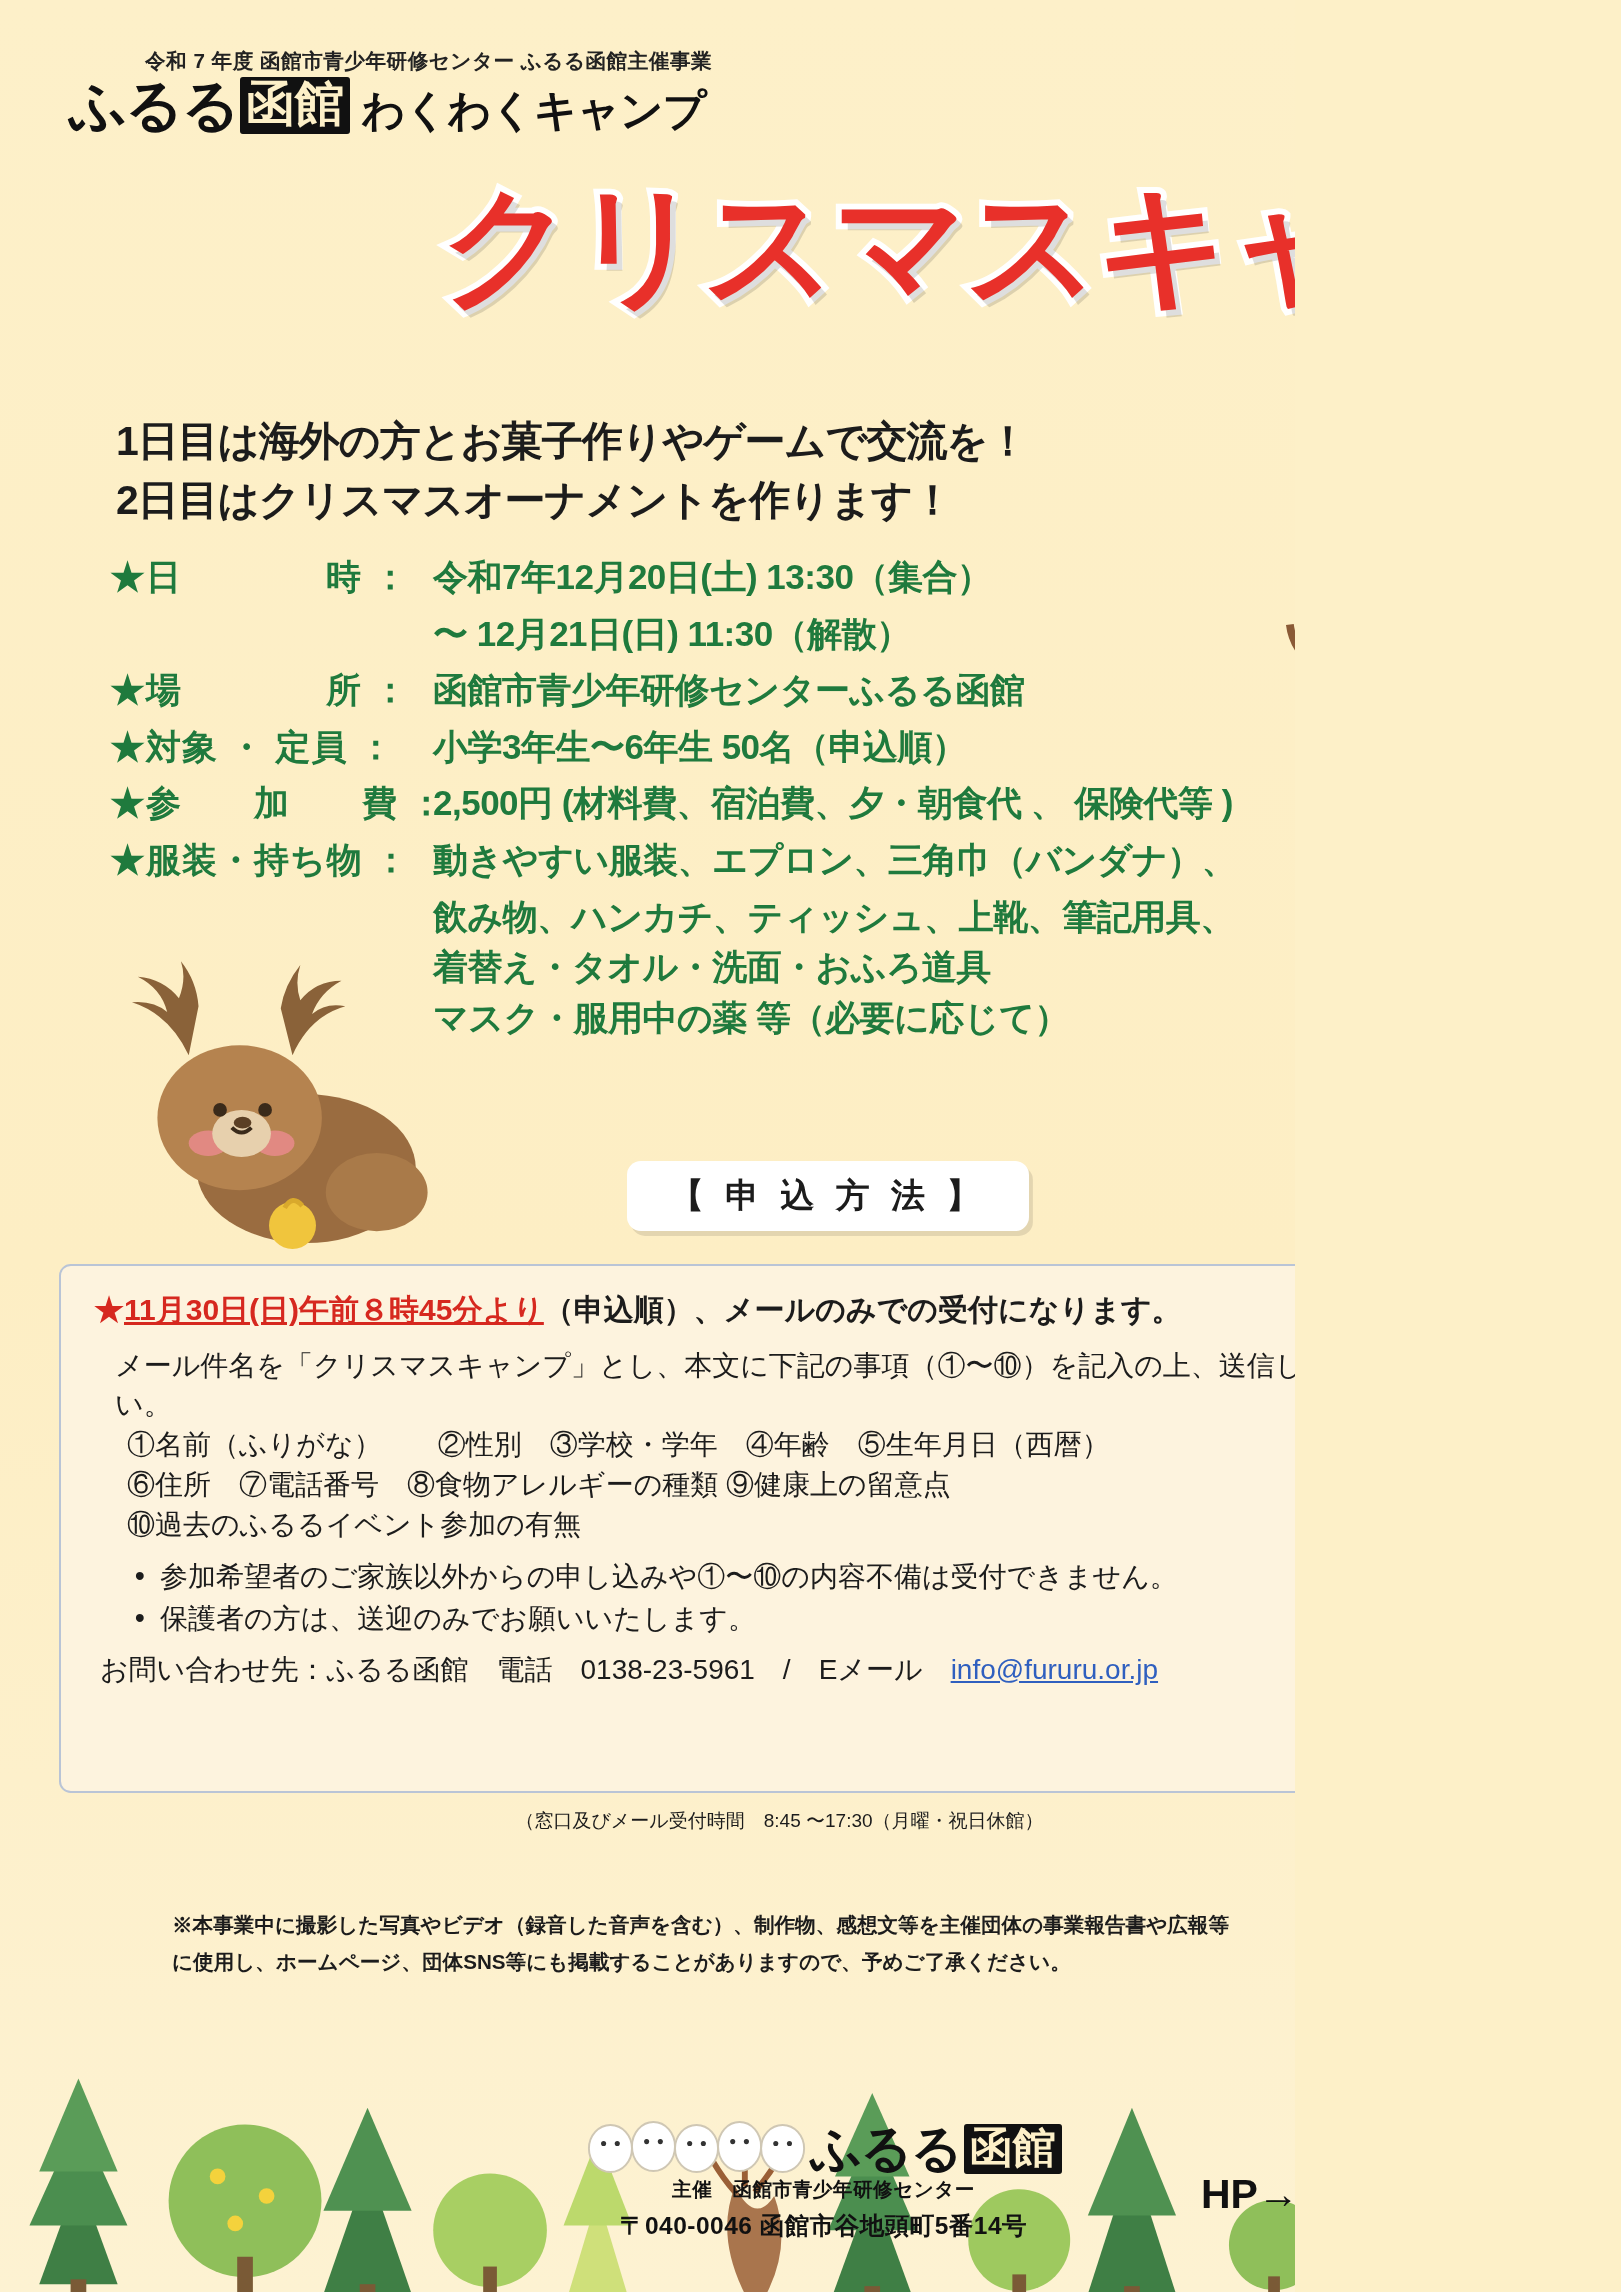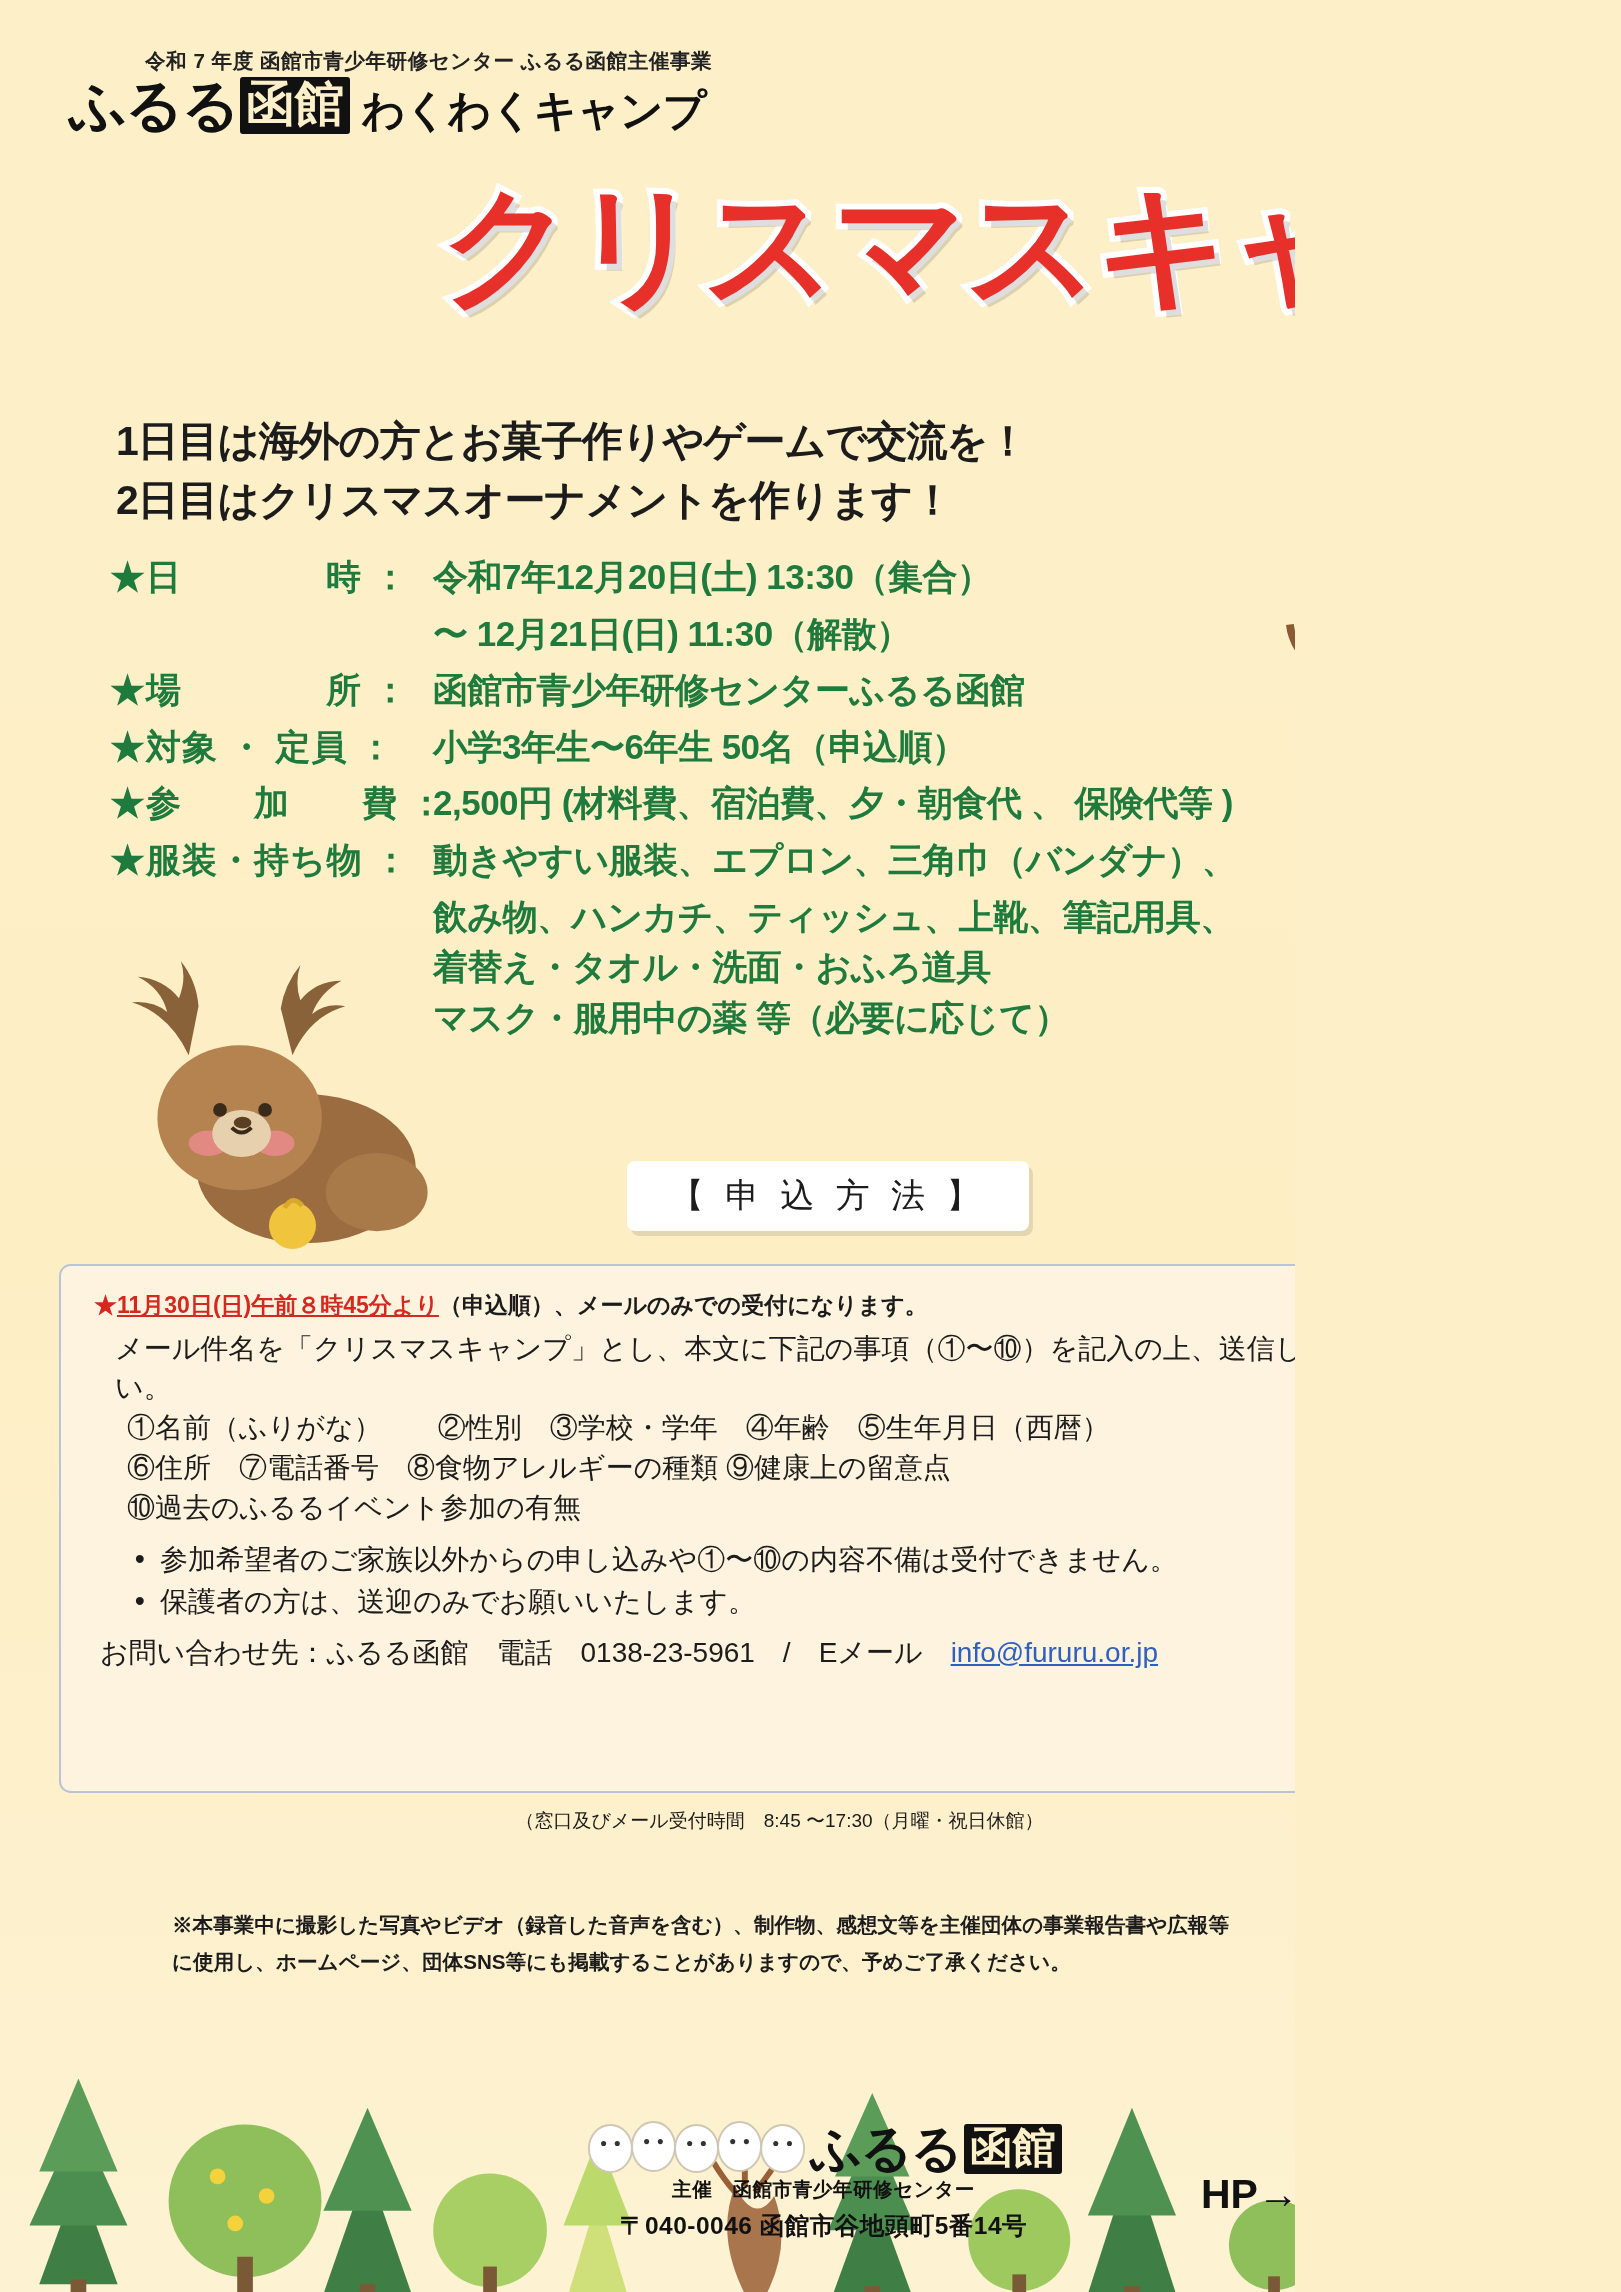--- a/index.html
+++ b/index.html
@@ -133,47 +133,47 @@
     letter-spacing: -0.5px;
     margin-bottom: 15.7px;
   }
 
   
   .apply-head {
     position: absolute;
     left: 627px;
     top: 1161px;
     background: #ffffff;
-    border-radius: 8px;
+    border-radius: 14px;
     padding: 11.8px 43px;
     font-size: 34px;
-    font-weight: 400;
+    font-weight: 700;
     color: #1c1c1c;
     letter-spacing: 5.9px;
     box-shadow: 3.9px 4.9px 0 rgba(0,0,0,0.10);
   }
 
   
   .apply-box {
     position: absolute;
     left: 59px;
     top: 1264px;
     width: 1441px;
     height: 529px;
     background: #fdf3de;
     border: 2.9px solid #b9c4d6;
     border-radius: 11.8px;
     box-sizing: border-box;
     padding: 23.5px 33px 9.8px 33px;
   }
   .ab-line1 {
-    font-size: 23px;
+    font-size: 30px;
     color: #1c1c1c;
     font-weight: 600;
-    margin-bottom: 8px;
+    margin-bottom: 15px;
   }
   .ab-star { color: #d6281f; font-weight: 900; }
   .ab-red-ul {
     color: #d6281f;
     font-weight: 900;
     text-decoration: underline;
   }
   .ab-p {
     font-size: 28px;
     color: #1c1c1c;

